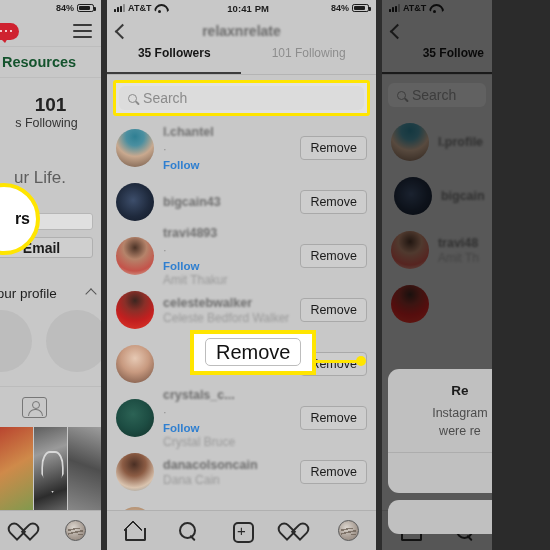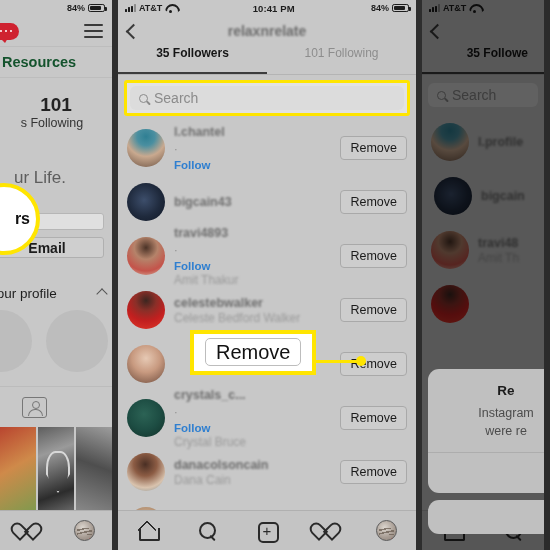--- a/index.html
+++ b/index.html
@@ -4,21 +4,21 @@
 <style>
   * { box-sizing: border-box; margin: 0; padding: 0; }
   html, body {
     width: 550px; height: 550px;
     background: #2b2b2b;
     font-family: "Liberation Sans", sans-serif;
     overflow: hidden;
   }
   #stage {
     position: relative;
-    width: 544px; height: 550px;
+    width: 492px; height: 550px;
     background: #2e2e2e;
     display: flex;
   }
 
   
   .panel { position: relative; height: 550px; overflow: hidden; background: #c8c8c8; }
   .panel-left   { width: 112px; }
   .panel-mid    { width: 310px; border-left: 6px solid #2e2e2e; border-right: 6px solid #2e2e2e; }
   .panel-right  { width: 122px; }
 
@@ -503,21 +503,21 @@
           <span>AT&amp;T</span>
           <span class="wifi"></span>
         </div>
       </div>
 
       <div class="navbar">
         <div class="back-chevron"></div>
       </div>
 
       <div class="tabs">
-        <div class="tab active" style="justify-content:flex-end;padding-right:16px;">
+        <div class="tab active" style="justify-content:flex-end;padding-right:8px;">
           <span>35 Followe</span>
         </div>
       </div>
       <div class="tabs-sep"></div>
 
       <div class="search-wrap" style="padding:8px 6px;">
         <div class="search-box">
           <span class="mag"></span>
           <span class="search-ph">Search</span>
         </div>

